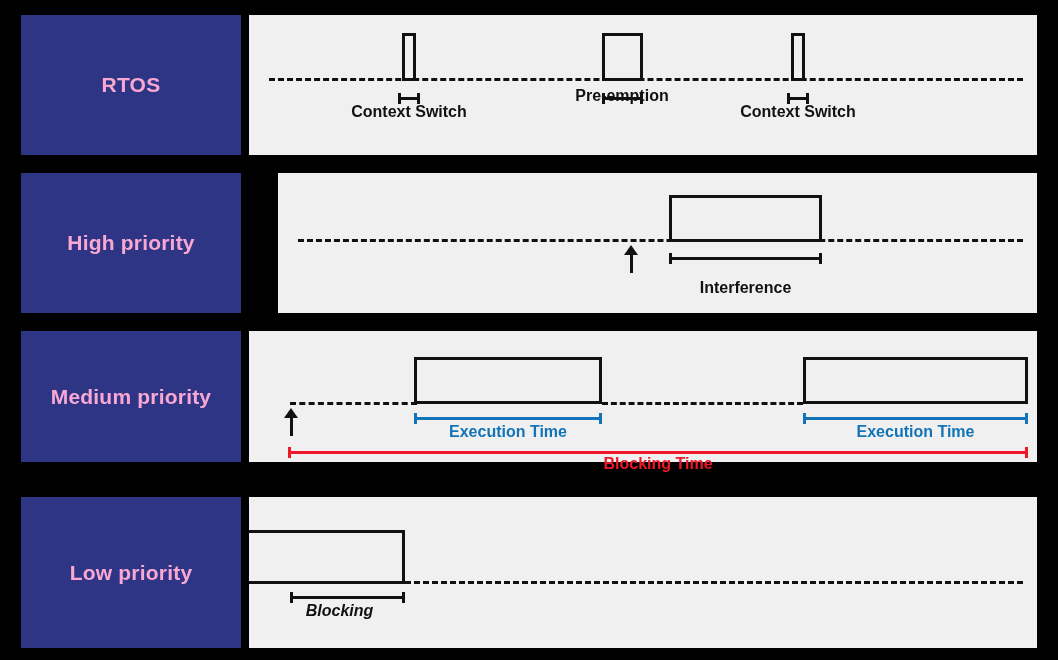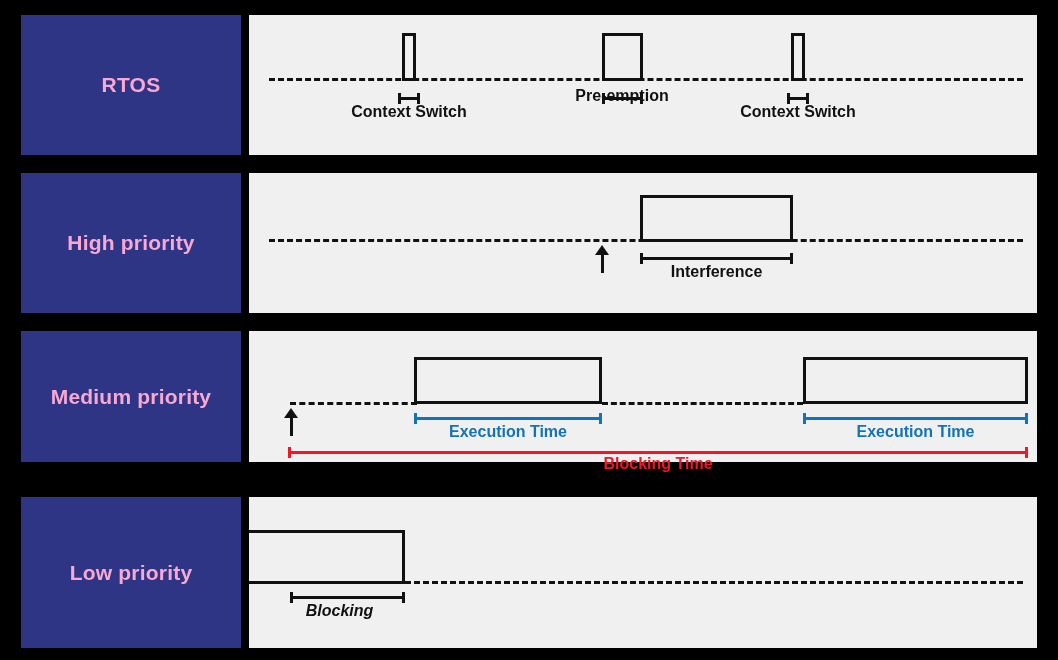--- a/index.html
+++ b/index.html
@@ -152,39 +152,39 @@
       <div class="box" style="left:542px; top:18px; width:14px; height:48px;"></div>
       <div class="bracket" style="left:538px; top:78px; width:22px;">
         <div class="cap l"></div>
         <div class="bar"></div>
         <div class="cap r"></div>
       </div>
       <div class="caption" style="left:449px; top:88px; width:200px;">Context Switch</div>
     </div>
   </div>
 
-  <div class="row" style="top:173px; height:140px;">
+  <div class="row" style="top:173px; height:140px;gap:29px;">
     <div class="row-label">
       <span>High priority</span>
     </div>
     <div class="row-canvas">
       <div class="baseline" style="left:20px; right:14px; top:66px;"></div>
 
       <div class="arrow-up" style="left:346px; top:72px; height:28px;">
         <div class="head"></div>
         <div class="shaft"></div>
       </div>
 
       <div class="box" style="left:391px; top:22px; width:153px; height:47px;"></div>
       <div class="bracket" style="left:391px; top:80px; width:153px;">
         <div class="cap l"></div>
         <div class="bar"></div>
         <div class="cap r"></div>
       </div>
-      <div class="caption" style="left:391px; top:90px; width:153px;">Interference</div>
+      <div class="caption" style="left:391px; top:106px; width:153px;">Interference</div>
     </div>
   </div>
 
   <div class="row" style="top:331px; height:131px;">
     <div class="row-label">
       <span>Medium priority</span>
     </div>
     <div class="row-canvas">
 
       <div class="baseline" style="left:41px; width:127px; top:71px;"></div>

